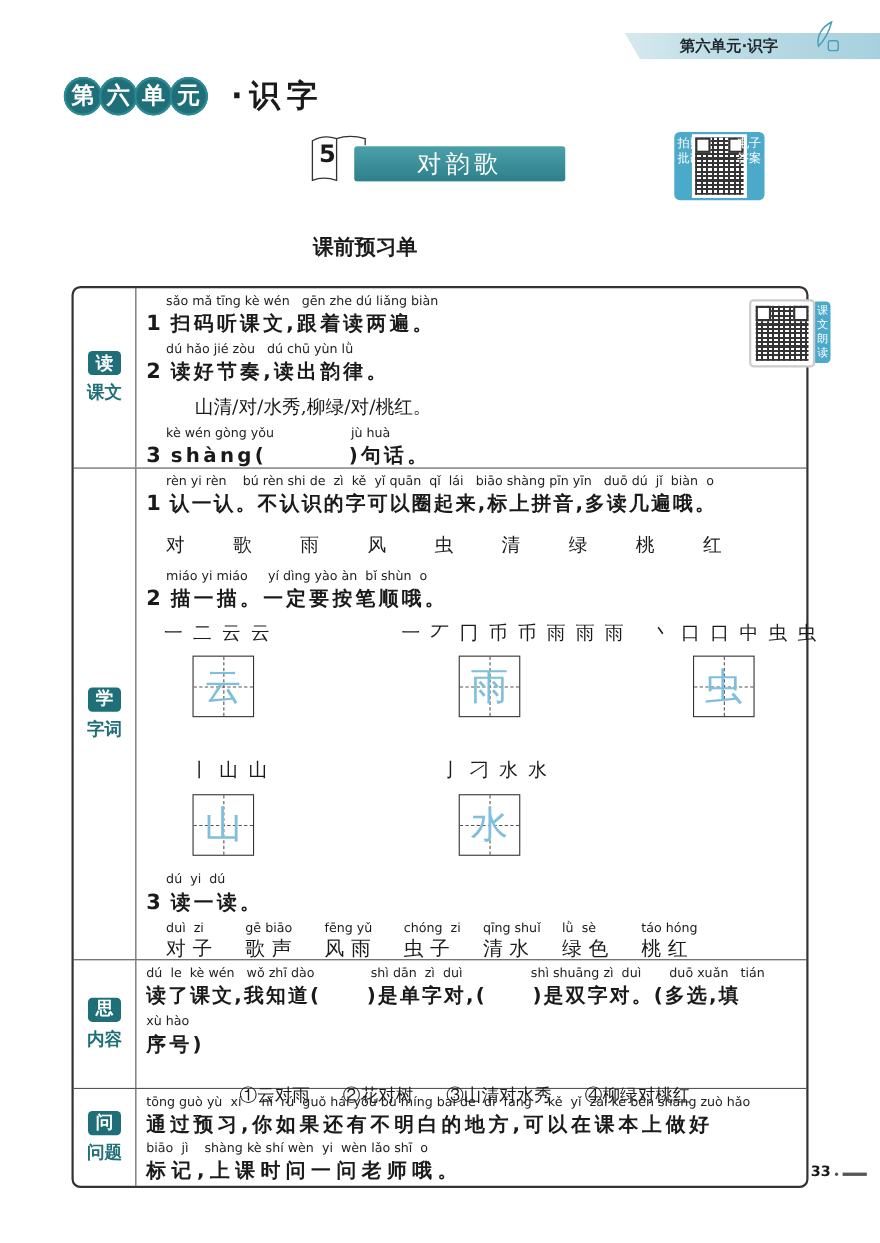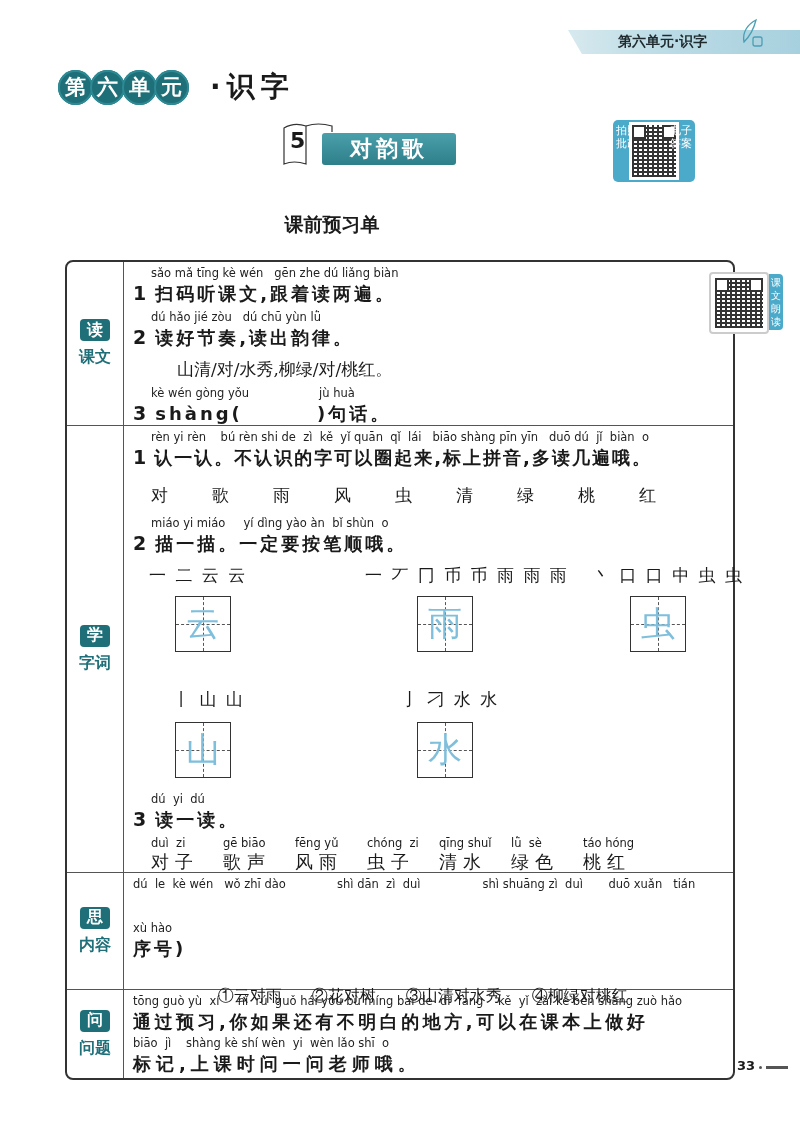--- a/index.html
+++ b/index.html
@@ -15,22 +15,22 @@
 
   
   .unit-title { position: absolute; left: 58px; top: 68px; display: flex; align-items: center; }
   .unit-chip { width: 35px; height: 35px; border-radius: 50%; background: #1f6f78; color: #fff; font-size: 21px; font-weight: bold;
     display: flex; align-items: center; justify-content: center; margin-right: -3px; box-shadow: inset 0 0 0 2px #2c8a94; }
   .unit-sub { font-size: 28px; font-weight: bold; margin-left: 24px; letter-spacing: 6px; color: #1a1a1a; }
 
   
   .lesson-book { position: absolute; left: 280px; top: 120px; width: 60px; height: 46px; }
   .lesson-num { position: absolute; left: 290px; top: 128px; font-size: 22px; font-weight: bold; }
-  .lesson-bar { position: absolute; left: 322px; top: 133px; width: 134px; height: 32px; background: #3a8f9a; border-radius: 3px;
-    color: #fff; font-size: 22px; font-weight: bold; display: flex; align-items: center; justify-content: center; letter-spacing: 4px;
+  .lesson-bar { position: absolute; left: 322px; top: 133px; width: 192px; height: 32px; background: #3a8f9a; border-radius: 3px;
+    color: #fff; font-size: 22px; font-weight: normal; display: flex; align-items: center; justify-content: center; letter-spacing: 4px;
     background-image: linear-gradient(180deg, #4aa0aa, #2e7f8a); }
 
   
   .qr-top { position: absolute; left: 613px; top: 120px; width: 82px; height: 62px; background: #4ba9c9; border-radius: 5px; }
   .qr-top .side-l, .qr-top .side-r { position: absolute; top: 4px; width: 26px; font-size: 11px; color: #fff; line-height: 13px; text-align: center; }
   .qr-top .side-l { left: 1px; }
   .qr-top .side-r { right: 1px; }
   .qr-top .code { position: absolute; left: 16px; top: 2px; width: 50px; height: 58px; background: #fff; padding: 3px; }
 
   .qr-img { width: 100%; height: 100%;
@@ -54,21 +54,21 @@
     display: flex; align-items: center; justify-content: center; }
   .label-text { margin-top: 6px; color: #1f6f78; font-size: 16px; font-weight: bold; }
   .row-body { position: absolute; left: 58px; top: 0; right: 0; height: 100%; }
 
   .py { position: absolute; font-size: 11.5px; color: #222; white-space: pre; letter-spacing: 0px; }
   .ln { position: absolute; font-size: 18px; font-weight: bold; white-space: pre; letter-spacing: 3px; }
   .num { font-weight: bold; font-size: 19px; margin-right: 6px; }
   .plain { position: absolute; font-family: "DejaVu Serif", serif; font-size: 17px; white-space: pre; }
 
   
-  .qr-inner { position: absolute; left: 584px; top: 10px; width: 74px; height: 78px; }
+  .qr-inner { position: absolute; left: 556px; top: 10px; width: 74px; height: 78px; }
   .qr-inner .code { position: absolute; left: 0; top: 0; width: 60px; height: 62px; border: 2px solid #ccc; border-radius: 4px; background: #fff; padding: 4px; }
   .qr-inner .tag { position: absolute; right: 0; top: 2px; width: 14px; height: 56px; background: #4ba9c9; border-radius: 0 4px 4px 0;
     color: #fff; font-size: 10px; line-height: 13px; text-align: center; padding-top: 2px; }
 
   
   .strokes { position: absolute; font-family: "DejaVu Serif", serif; font-size: 17px; letter-spacing: 2px; white-space: pre; }
   .grid { position: absolute; width: 56px; height: 56px; border: 1.5px solid #333; background: #fff; }
   .grid::before { content: ""; position: absolute; left: 50%; top: 0; height: 100%; border-left: 1px dashed #555; }
   .grid::after { content: ""; position: absolute; top: 50%; left: 0; width: 100%; border-top: 1px dashed #555; }
   .grid span { position: absolute; inset: 0; display: flex; align-items: center; justify-content: center;
@@ -233,20 +233,21 @@
     </div>
   </div>
 
   <div class="row" style="top:611px;height:117px;">
     <div class="row-label">
       <div class="badge">思</div>
       <div class="label-text">内容</div>
     </div>
     <div class="row-body">
       <div class="py" style="left:8px;top:4px;">dú  le  kè wén   wǒ zhī dào              shì dān  zì  duì                 shì shuāng zì  duì       duō xuǎn   tián</div>
+      <div class="ln" style="left:8px;top:20px;letter-spacing:2px;">读了课文,我知道(     )是单字对,(     )是双字对。(多选,填</div>
       <div class="py" style="left:8px;top:48px;">xù hào</div>
       <div class="ln" style="left:8px;top:64px;">序号)</div>
       <div class="opts" style="left:52px;top:94px;">
         <span class="opt">①云对雨</span><span class="opt">②花对树</span><span class="opt">③山清对水秀</span><span class="opt">④柳绿对桃红</span>
       </div>
     </div>
   </div>
 
   <div class="row" style="top:728px;height:88px;">
     <div class="row-label">

